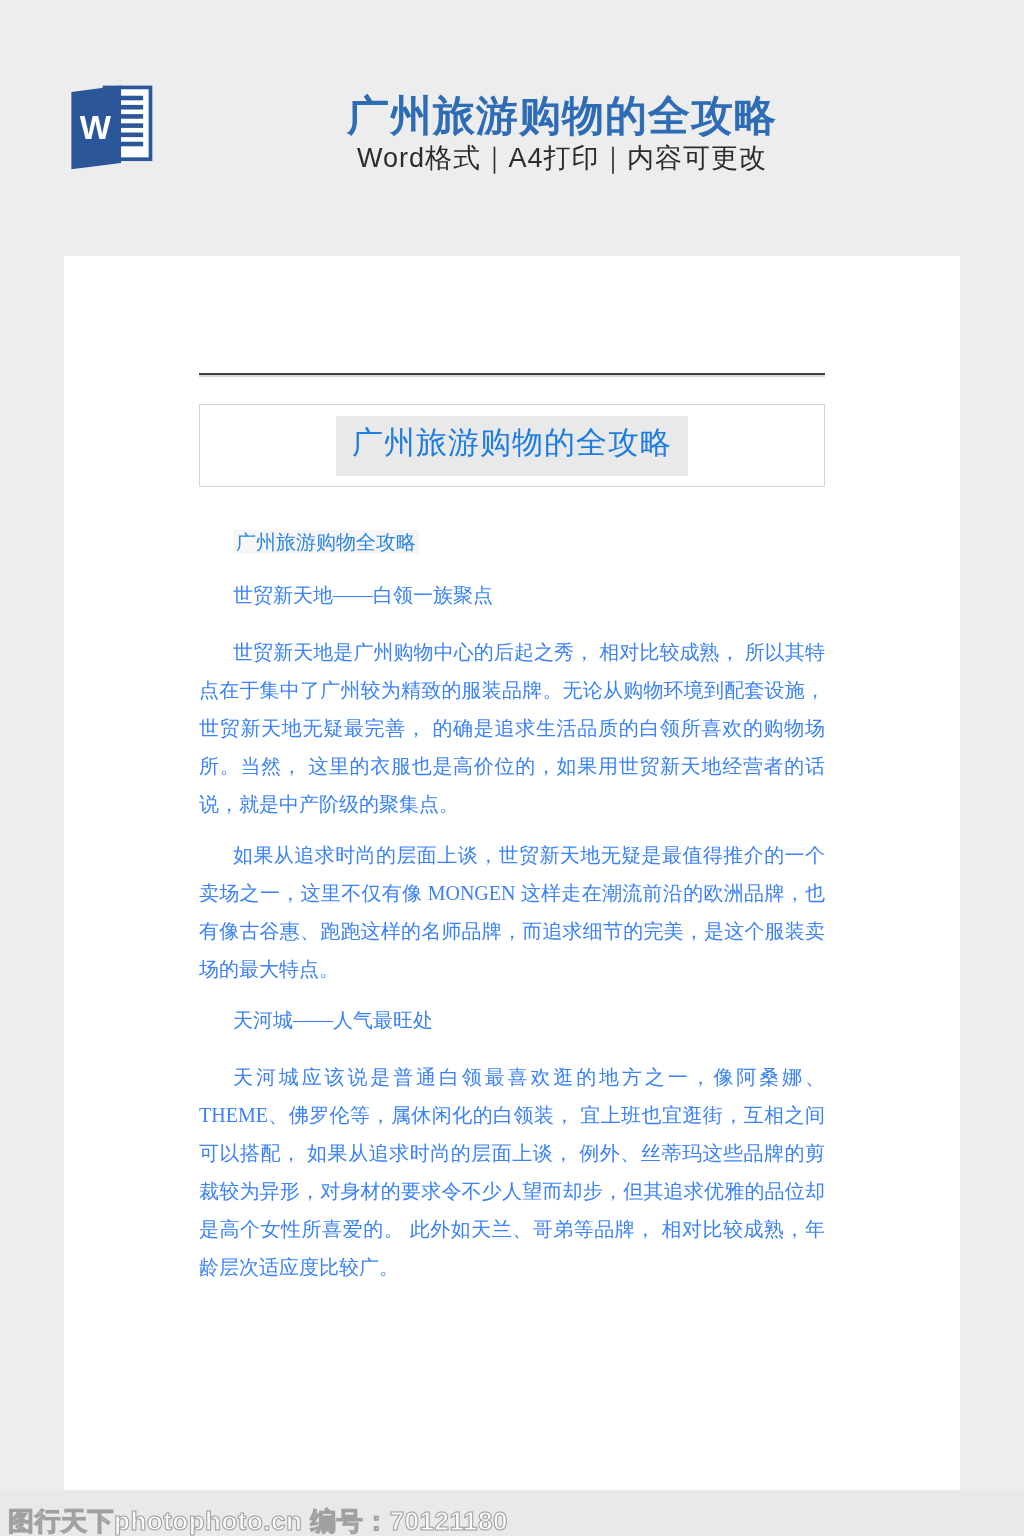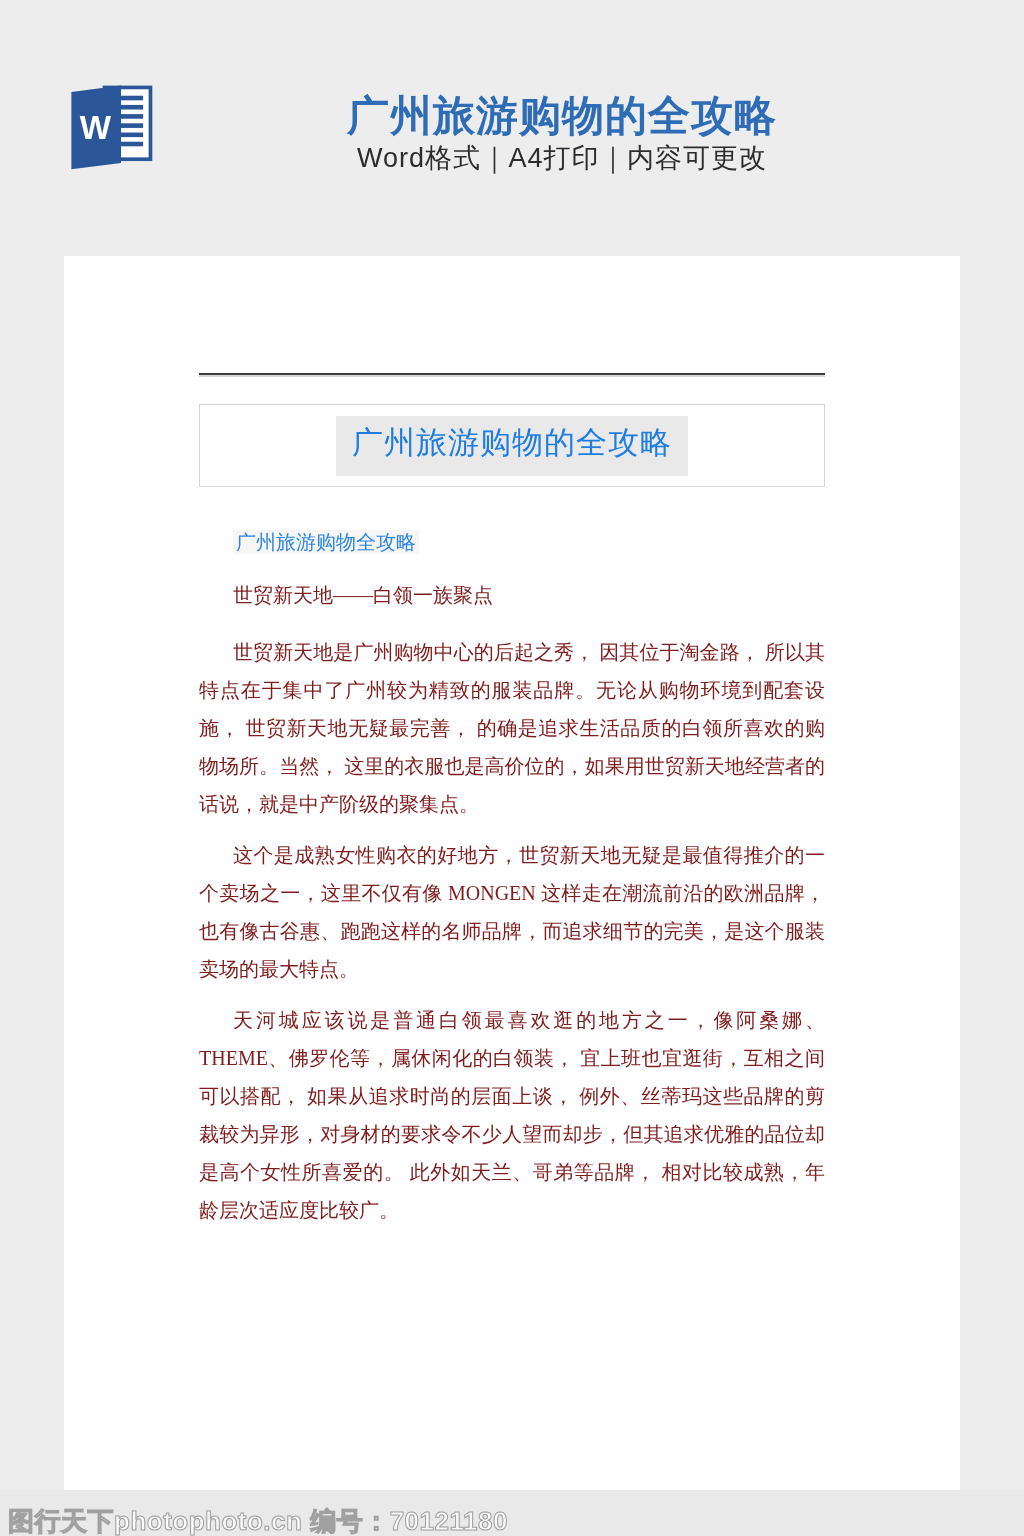--- a/index.html
+++ b/index.html
@@ -85,21 +85,21 @@
   }
   .doc-link span {
     color: #2b85e2;
     background: #f6f6f6;
     padding: 1px 3px;
   }
   .blk {
     font-size: 20px;
     line-height: 38px;
     margin: 8px 0 13px 0;
-    color: #7f1d1d;
+    color: #3b82f6;
   }
   .blk.heading {
     text-indent: 1.7em;
     margin-bottom: 19px;
   }
   .blk.paragraph {
     text-indent: 1.7em;
     text-align: justify;
   }
 
@@ -149,21 +149,22 @@
 </div>
 
 <div class="page">
   <div class="rule"></div>
   <div class="title-box">
     <span class="title-hl">广州旅游购物的全攻略</span>
   </div>
   <p class="doc-link"><span>广州旅游购物全攻略</span></p>
   <div>
       <p class="blk heading">世贸新天地——白领一族聚点</p>
-      <p class="blk paragraph">世贸新天地是广州购物中心的后起之秀，  因其位于淘金路，  所以其特点在于集中了广州较为精致的服装品牌。无论从购物环境到配套设施，  世贸新天地无疑最完善，  的确是追求生活品质的白领所喜欢的购物场所。当然，  这里的衣服也是高价位的，如果用世贸新天地经营者的话说，就是中产阶级的聚集点。</p>
-      <p class="blk paragraph">这个是成熟女性购衣的好地方，世贸新天地无疑是最值得推介的一个卖场之一，这里不仅有像 MONGEN 这样走在潮流前沿的欧洲品牌，也有像古谷惠、跑跑这样的名师品牌，而追求细节的完美，是这个服装卖场的最大特点。</p>
+      <p class="blk paragraph">世贸新天地是广州购物中心的后起之秀，  相对比较成熟，  所以其特点在于集中了广州较为精致的服装品牌。无论从购物环境到配套设施，  世贸新天地无疑最完善，  的确是追求生活品质的白领所喜欢的购物场所。当然，  这里的衣服也是高价位的，如果用世贸新天地经营者的话说，就是中产阶级的聚集点。</p>
+      <p class="blk paragraph">如果从追求时尚的层面上谈，世贸新天地无疑是最值得推介的一个卖场之一，这里不仅有像 MONGEN 这样走在潮流前沿的欧洲品牌，也有像古谷惠、跑跑这样的名师品牌，而追求细节的完美，是这个服装卖场的最大特点。</p>
+      <p class="blk heading">天河城——人气最旺处</p>
       <p class="blk paragraph">天河城应该说是普通白领最喜欢逛的地方之一，像阿桑娜、 THEME、佛罗伦等，属休闲化的白领装，  宜上班也宜逛街，互相之间可以搭配，  如果从追求时尚的层面上谈，  例外、丝蒂玛这些品牌的剪裁较为异形，对身材的要求令不少人望而却步，但其追求优雅的品位却是高个女性所喜爱的。  此外如天兰、哥弟等品牌，  相对比较成熟，年龄层次适应度比较广。</p>
     </div>
 </div>
 
 <div class="footer-strip">
   <span class="watermark">图行天下photophoto.cn 编号：70121180</span>
 </div>
 
 </body></html>

